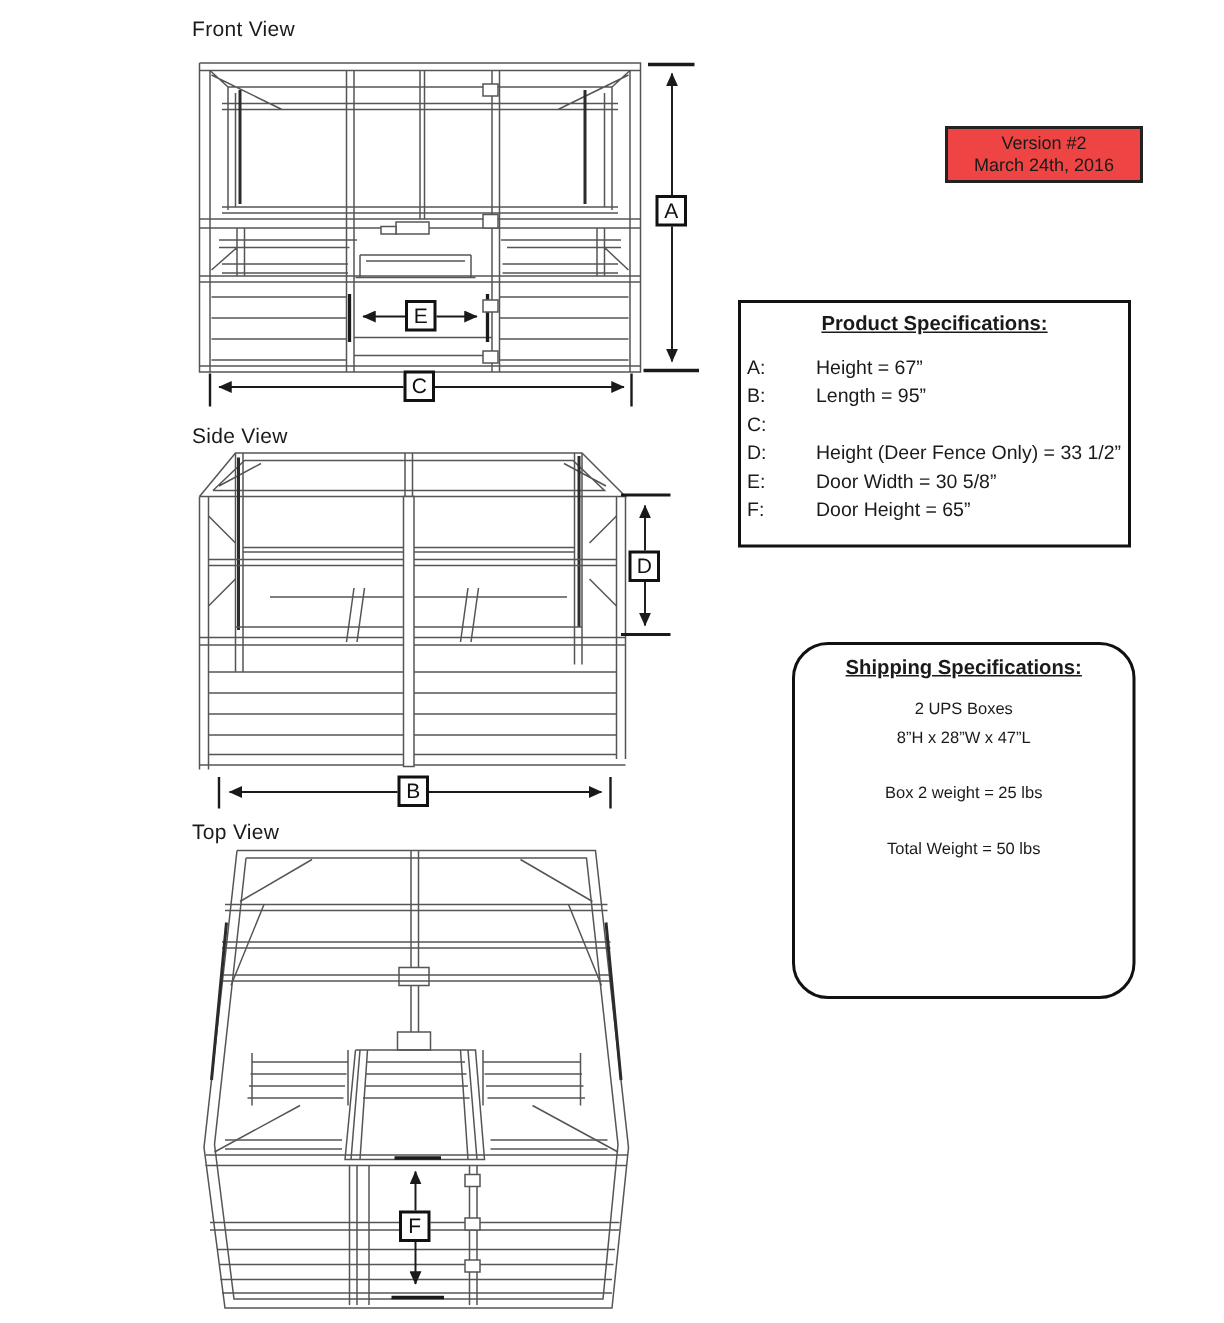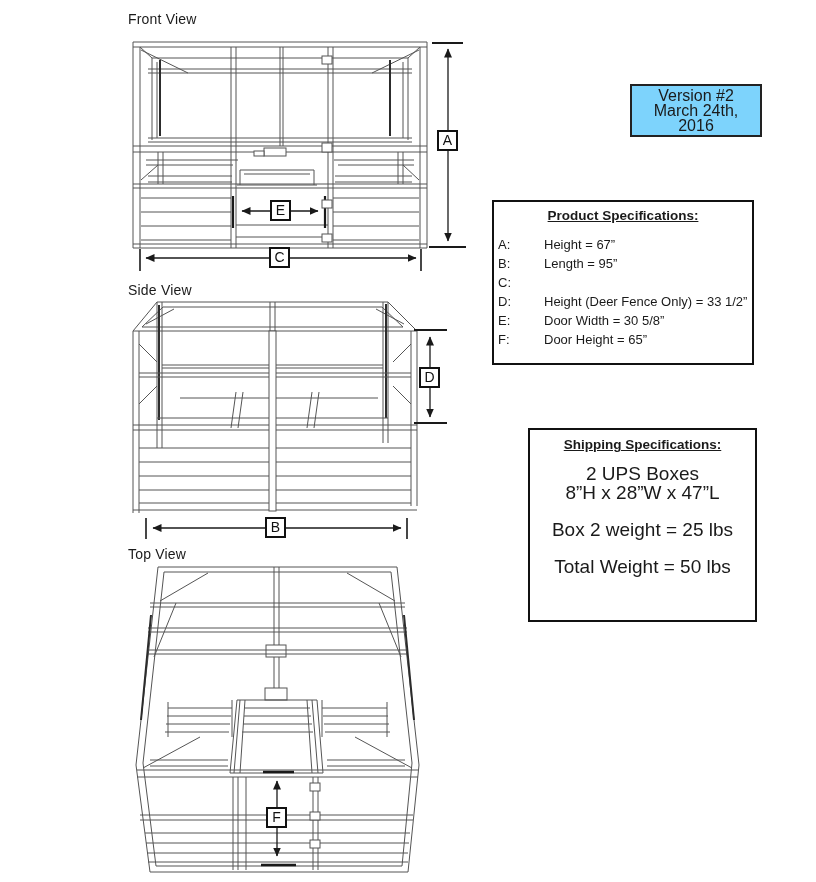--- a/index.html
+++ b/index.html
@@ -13,37 +13,37 @@
     position:absolute;width:294px;font-size:14px;
     color:#1a1a1a;z-index:2;letter-spacing:0.2px;
   }
   .dim-box{
     position:absolute;width:21px;height:21px;box-sizing:border-box;
     background:#fff;border:2px solid #111;z-index:3;
     font-size:14px;line-height:17px;text-align:center;color:#111;
   }
   .version-box{
     position:absolute;left:630px;top:84px;width:132px;box-sizing:border-box;
-    border:2px solid #222;background:#7dd3fc;text-align:center;
-    font-size:16px;line-height:15px;padding:2px 2px;z-index:2;
+    border:2px solid #222;background:#ef4444;text-align:center;
+    font-size:12px;line-height:15px;padding:2px 2px;z-index:2;
   }
   .spec-box{
     position:absolute;box-sizing:border-box;border:2px solid #111;
     background:#fff;z-index:2;
   }
   #product-specs{left:492px;top:200px;width:262px;height:165px;padding:6px 4px 0 4px;}
-  #shipping-specs{left:528px;top:428px;width:229px;height:194px;padding:7px 4px 0 4px;text-align:center;}
+  #shipping-specs{left:528px;top:428px;width:229px;height:238px;padding:7px 4px 0 4px;text-align:center;border-radius:24px;}
   .spec-title{
     font-weight:bold;font-size:13.5px;text-align:center;
     text-decoration:underline;margin:0 0 12px 0;
   }
   .spec-row{display:flex;font-size:13px;line-height:19px;}
   .spec-key{width:46px;flex:0 0 46px;}
   .spec-val{flex:1;}
-  .ship-line{font-size:19px;line-height:19px;}
+  .ship-line{font-size:11px;line-height:19px;}
   .ship-gap{height:18px;}
 </style>
 </head>
 <body>
 
 <svg id="art" width="816" height="882" viewBox="0 0 816 882">
   <defs>
     <marker id="ah" markerWidth="10" markerHeight="8" refX="8.5" refY="4" orient="auto-start-reverse" markerUnits="userSpaceOnUse">
       <path d="M0,0 L9,4 L0,8 Z" fill="#1a1a1a"></path>
     </marker>

